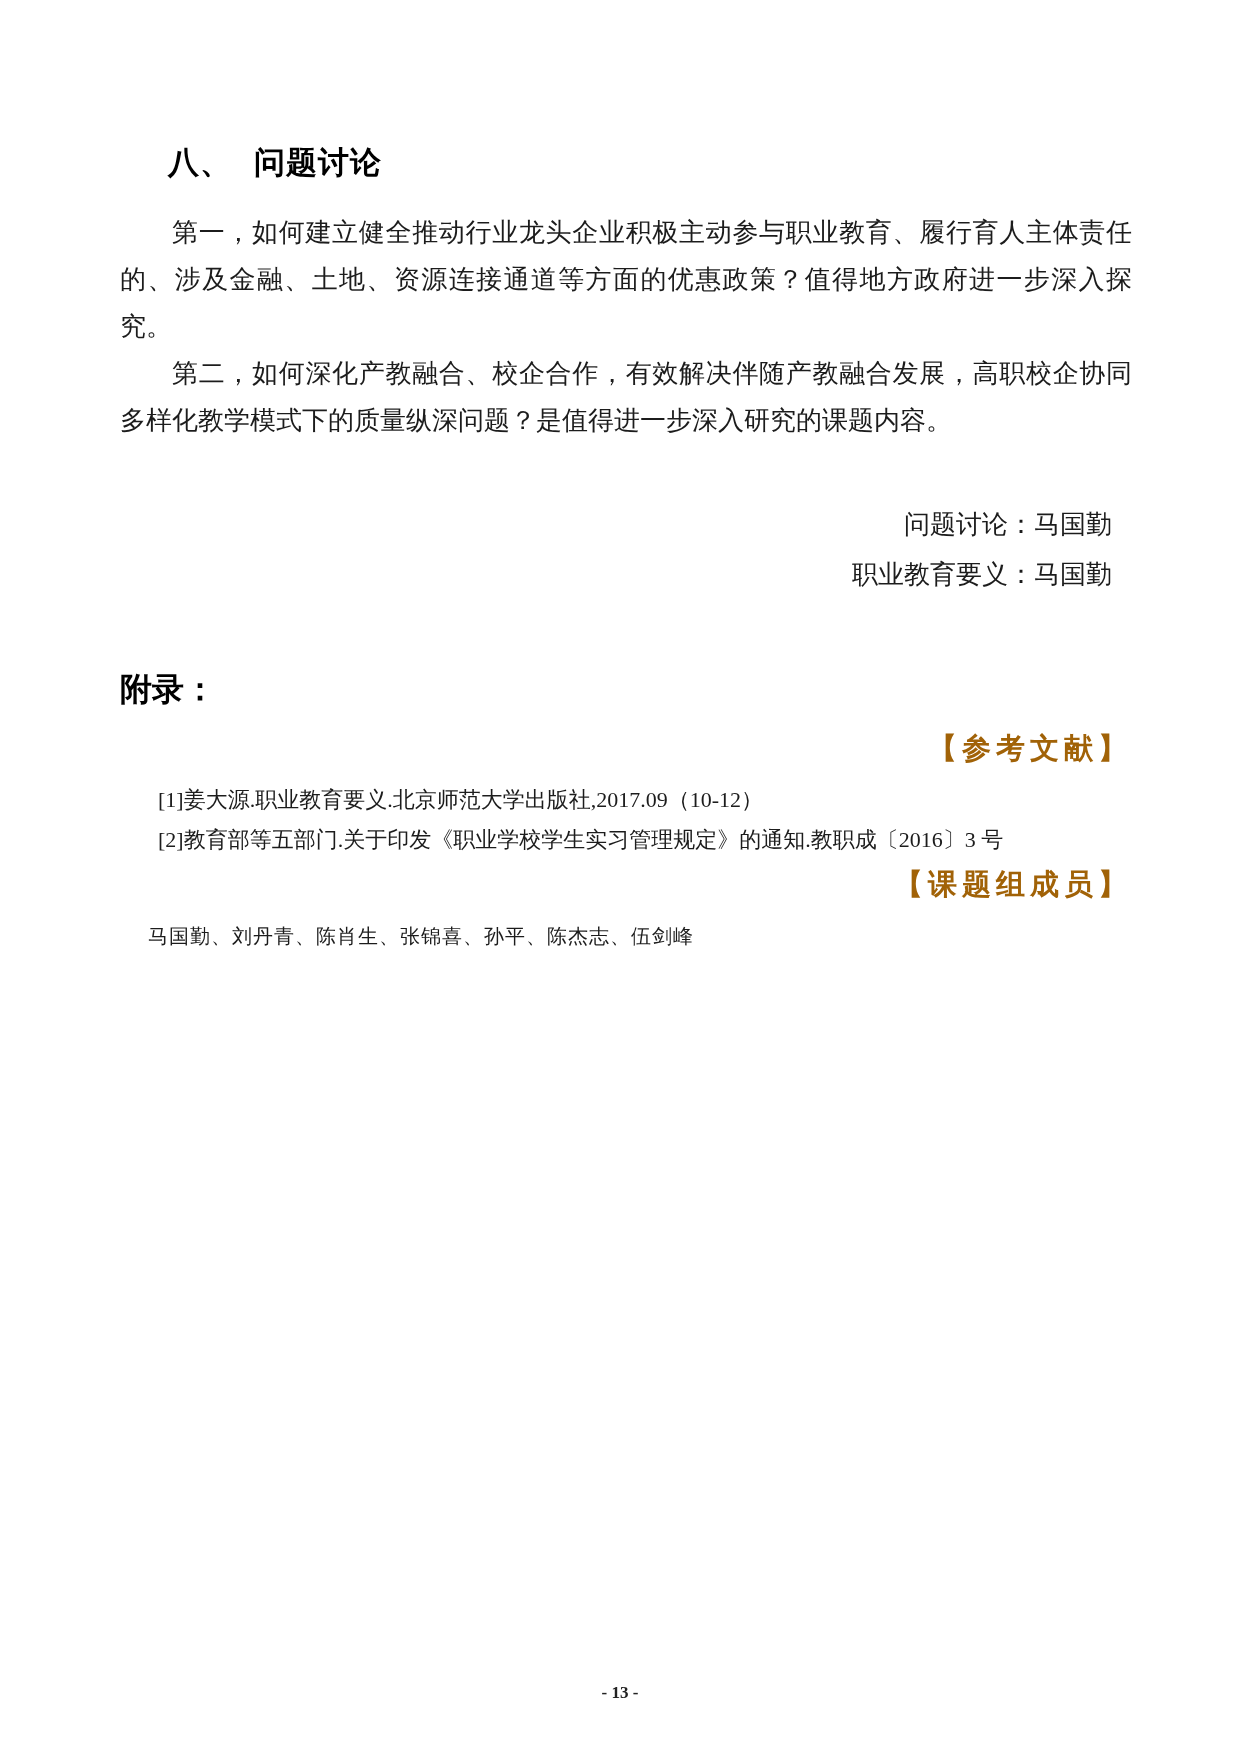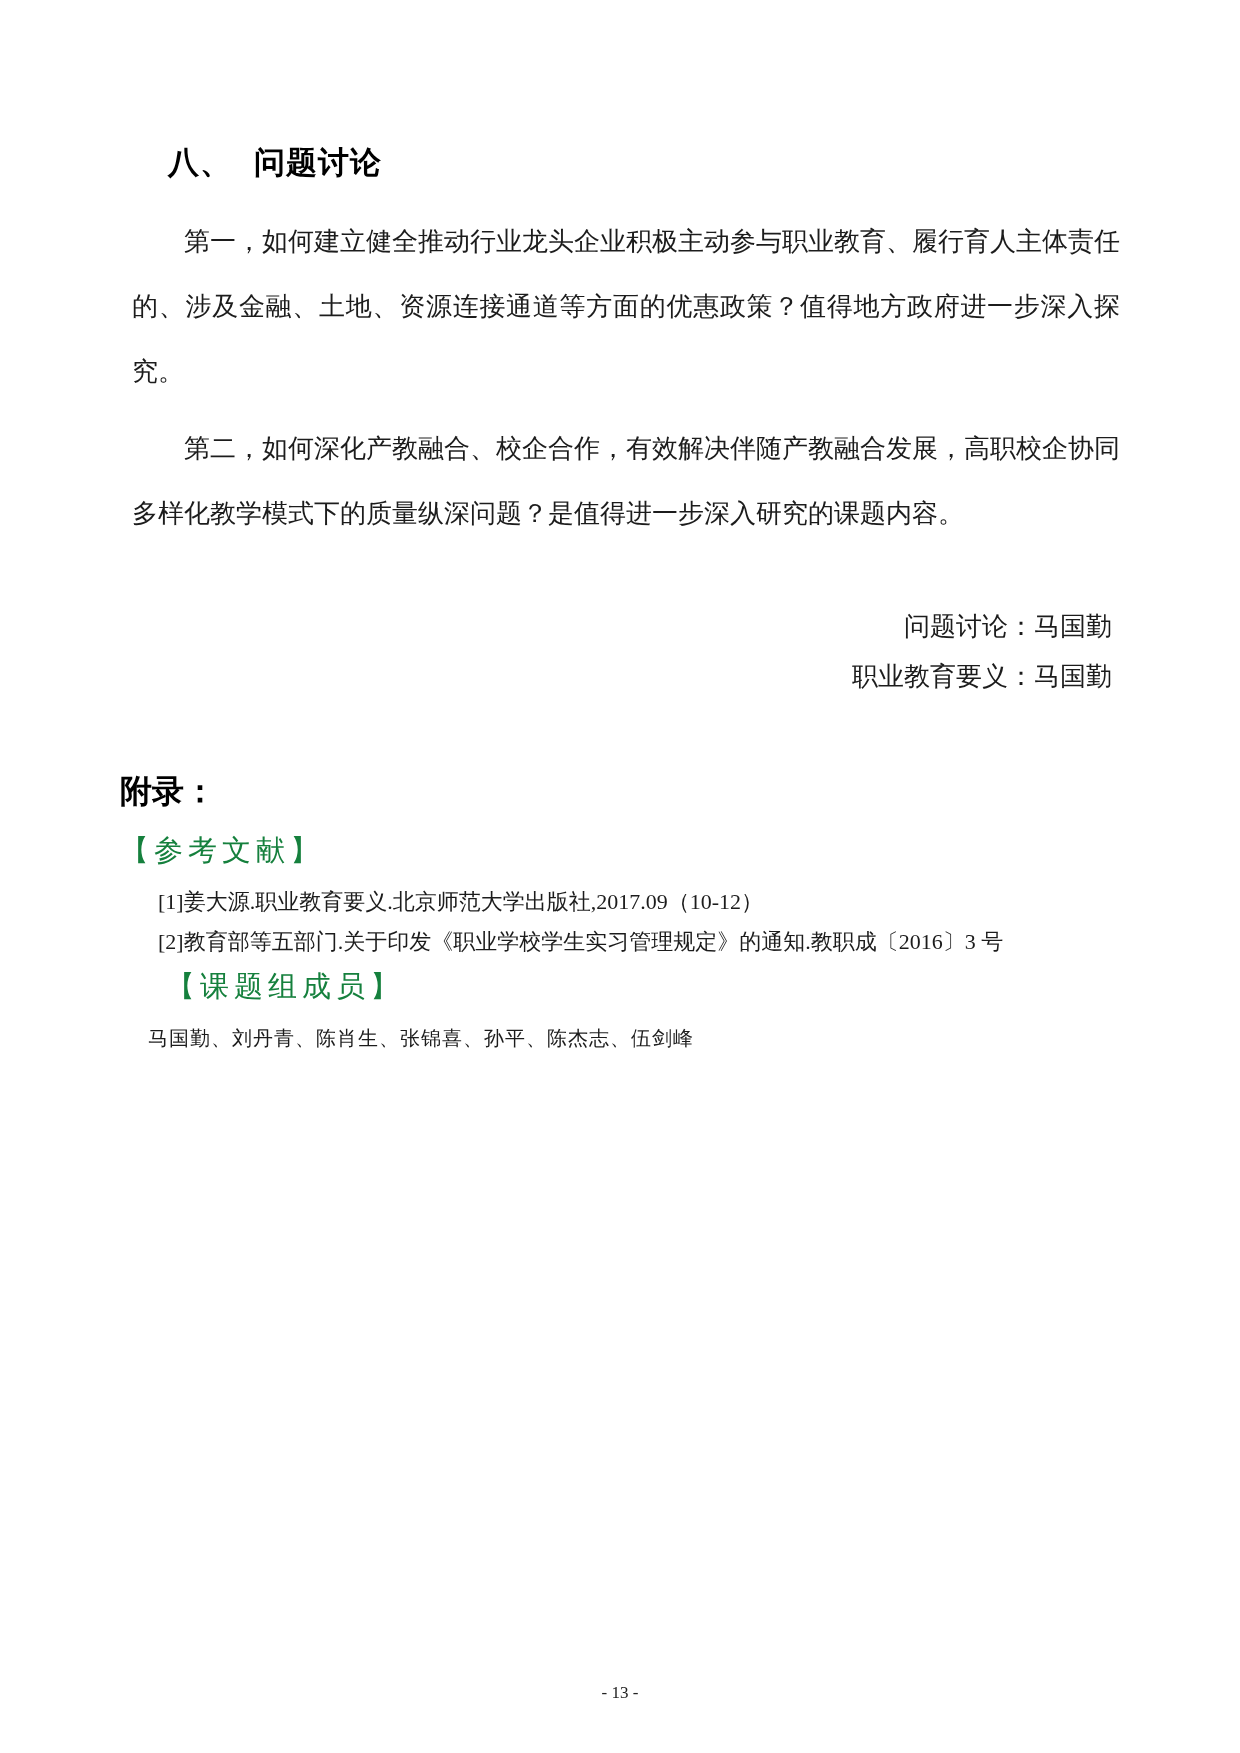--- a/index.html
+++ b/index.html
@@ -23,23 +23,23 @@
     font-family: "Liberation Sans", "DejaVu Sans", sans-serif;
     font-size: 31px;
     font-weight: bold;
     color: #000000;
     letter-spacing: 1px;
     display: flex;
     gap: 22px;
     line-height: 40px;
   }
   .body-para {
-    margin: 12px;
+    margin: 0;
     font-size: 26px;
-    line-height: 65px;
+    line-height: 47px;
     text-align: justify;
     text-indent: 2em;
     color: #1c1c1c;
   }
   .signatures {
     margin-top: 56px;
     padding-right: 20px;
     text-align: right;
   }
   .sig-line {
@@ -52,24 +52,25 @@
     margin: 68px 0 0 0;
     font-family: "Liberation Sans", "DejaVu Sans", sans-serif;
     font-size: 32px;
     font-weight: bold;
     color: #000000;
     line-height: 42px;
   }
   .bracket-heading {
     margin: 16px 0 0 0;
     font-size: 29px;
-    font-weight: normal;
+    font-weight: bold;
     letter-spacing: 5px;
-    color: #15803d;
+    color: #a16207;
     line-height: 44px;
+    text-align: right;
   }
   .bracket-heading.members-h { margin-top: 2px; margin-left: 46px; }
   .reference {
     margin: 0;
     padding-left: 38px;
     font-size: 22px;
     line-height: 40px;
     color: #1c1c1c;
   }
   .reference.first { margin-top: 10px; }
@@ -83,20 +84,21 @@
     font-family: Liberation Serif, serif;
   }
   .page-number {
     position: absolute;
     bottom: 50px;
     left: 0;
     width: 100%;
     text-align: center;
     font-size: 17px;
     color: #222222;
+    font-weight: bold;
   }
 </style>
 </head>
 <body>
 
 <div class="page">
   <div class="content">
 
     <h1 class="section-heading">
       <span>八、</span>

